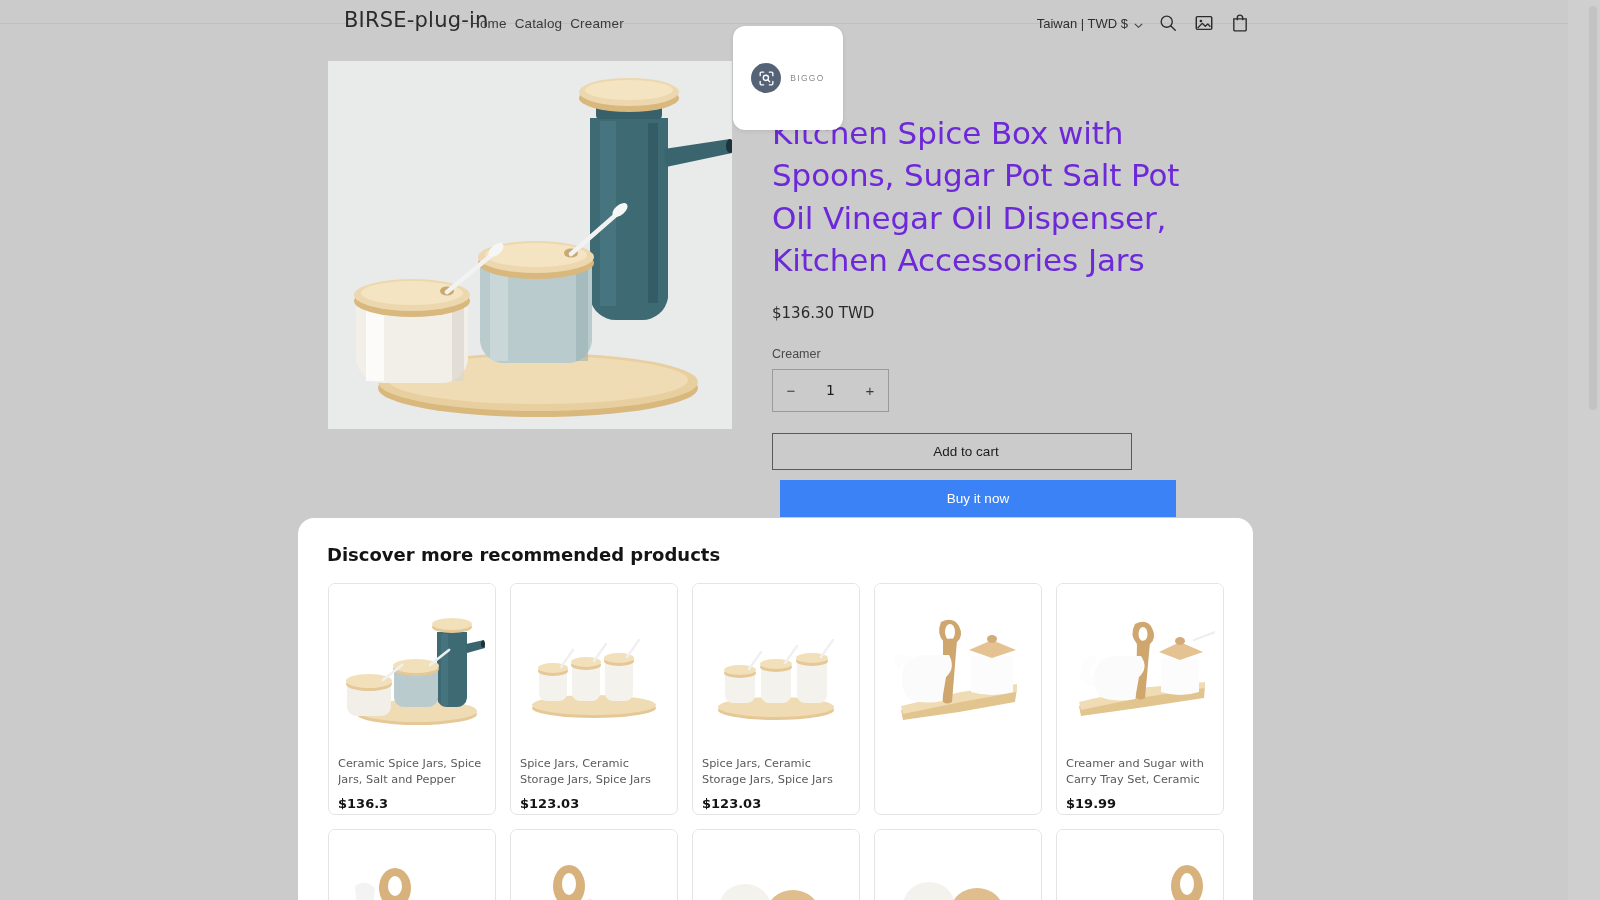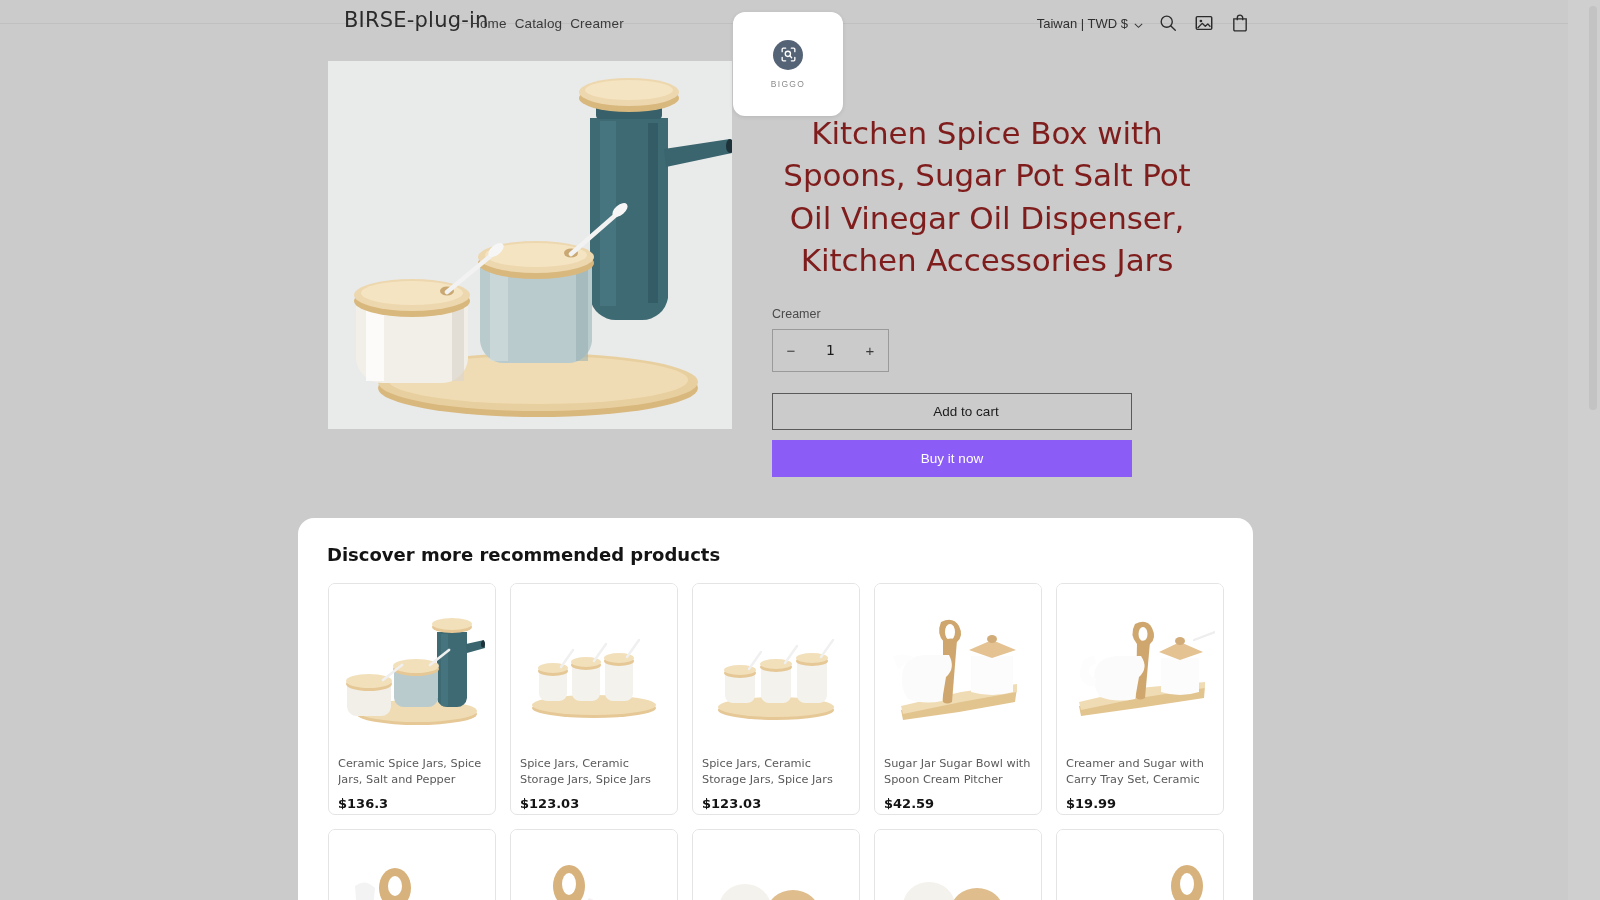--- a/index.html
+++ b/index.html
@@ -59,22 +59,22 @@
     background: #e9e9ea;
     overflow: hidden;
   }
   #product-media svg { display: block; }
 
   #product-info {
     position: absolute; left: 772px; top: 112px; width: 430px;
   }
   #product-title {
     font-family: "DejaVu Sans", sans-serif;
-    font-size: 31px; line-height: 1.37; color: #7f1d1d;
-    font-weight: 400; letter-spacing: -.1px; text-align: center;
+    font-size: 31px; line-height: 1.37; color: #6d28d9;
+    font-weight: 400; letter-spacing: -.1px;
   }
   #product-price {
     margin-top: 22px; font-size: 15px; color: #2a2a2a;
     font-family: "DejaVu Sans", sans-serif;
   }
   #quantity-label {
     margin-top: 25px; font-size: 12.5px; color: #4a4a4a;
   }
   #quantity-stepper {
     margin-top: 8px; width: 117px; height: 43px;
@@ -92,34 +92,35 @@
     font-family: "DejaVu Sans", sans-serif;
   }
   #add-to-cart {
     margin-top: 21px; width: 360px; height: 37px;
     border: 1px solid #5a5a5a; background: transparent;
     color: #1c1c1c; font-size: 13.5px; cursor: pointer;
     font-family: "Liberation Sans", sans-serif;
     padding-left: 28px;
   }
   #buy-it-now {
-    margin-top: 10px; width: 360px; height: 37px;
-    border: none; background: #8b5cf6; color: #ffffff;
+    margin-top: 10px; width: 396px; height: 37px;
+    border: none; background: #3b82f6; color: #ffffff;
     font-size: 13.5px; cursor: pointer;
     font-family: "Liberation Sans", sans-serif;
+    margin-left: 8px;
   }
 
   
   #biggo-badge {
-    position: absolute; left: 733px; top: 12px;
+    position: absolute; left: 733px; top: 26px;
     width: 110px; height: 104px;
     background: #ffffff;
     border-radius: 12px;
     box-shadow: 0 1px 4px rgba(0,0,0,.10);
-    display: flex; flex-direction: column;
+    display: flex; flex-direction: row;
     align-items: center; justify-content: center; gap: 9px;
     cursor: pointer; z-index: 6;
   }
   #biggo-icon {
     width: 30px; height: 30px; border-radius: 50%;
     background: #546376;
     display: flex; align-items: center; justify-content: center;
   }
   #biggo-label {
     font-size: 8.5px; letter-spacing: 1.3px; color: #8b8b8b;
@@ -285,20 +286,21 @@
         <path d="M8.4 20 H5.4 A1.4 1.4 0 0 1 4 18.6 V15.6" fill="none" stroke="#fff" stroke-width="1.7" stroke-linecap="round"></path>
         <circle cx="11.2" cy="11.2" r="3.3" fill="none" stroke="#fff" stroke-width="1.7"></circle>
         <path d="M13.7 13.7 L16 16" stroke="#fff" stroke-width="1.7" stroke-linecap="round"></path>
       </svg>
     </span>
     <span id="biggo-label">BIGGO</span>
   </div>
 
   <section id="product-info">
     <h1 id="product-title">Kitchen Spice Box with Spoons, Sugar Pot Salt Pot Oil Vinegar Oil Dispenser, Kitchen Accessories Jars</h1>
+    <div id="product-price">$136.30 TWD</div>
 
     <div id="quantity-label">Creamer</div>
 
     <div id="quantity-stepper">
       <button class="qbtn">−</button>
       <span id="quantity-value">1</span>
       <button class="qbtn">+</button>
     </div>
 
     <button id="add-to-cart">Add to cart</button>
@@ -403,24 +405,20 @@
             <path d="M58 30 q12 -6 18 4 q5 10 -2 16 q-6 6 -13 0 q-8 -8 -3 -20 z" fill="#cfa76e"></path>
             <ellipse cx="67" cy="40" rx="5" ry="8" fill="#fff"></ellipse>
             <path d="M60 48 q9 -3 14 0 l-5 62 q-5 3 -9 0 z" fill="#cfa76e"></path>
             <path d="M20 78 q4 -14 22 -15 h24 q7 13 -3 22 l-4 24 q-18 4 -34 -2 q-9 -12 -5 -29 z" fill="#fbfbfb"></path>
             <path d="M10 64 q12 -4 22 2 q-10 4 -17 12 z" fill="#fdfdfd"></path>
             <path d="M88 64 h42 v36 q-21 6 -42 0 z" fill="#fcfcfc"></path>
             <path d="M86 58 L109 48 L133 58 L109 66 z" fill="#e4c291"></path>
             <ellipse cx="109" cy="47" rx="5" ry="4" fill="#d2ac78"></ellipse>
           </svg>
         </div>
-        <div class="card-body">
-          <div class="card-title">Sugar Jar Sugar Bowl with Spoon Cream Pitcher</div>
-          <div class="card-price">$42.59</div>
-        </div>
       </article>
 
       <article class="product-card">
         <div class="card-image">
           <svg width="150" height="150" viewBox="0 0 150 150" aria-hidden="true">
             <rect width="150" height="150" fill="#fff"></rect>
             <path d="M14 114 L74 100 L140 94 L139 106 L73 116 L16 124 z" fill="#e2c48f"></path>
             <path d="M14 110 L74 96 L140 90 L140 96 L74 106 L16 118 z" fill="#f0dcb4"></path>
             <path d="M70 32 q12 -6 17 4 q5 10 -2 16 q-7 6 -13 0 q-8 -9 -2 -20 z" fill="#cfa76e"></path>
             <ellipse cx="78" cy="42" rx="4.5" ry="7" fill="#fff"></ellipse>

